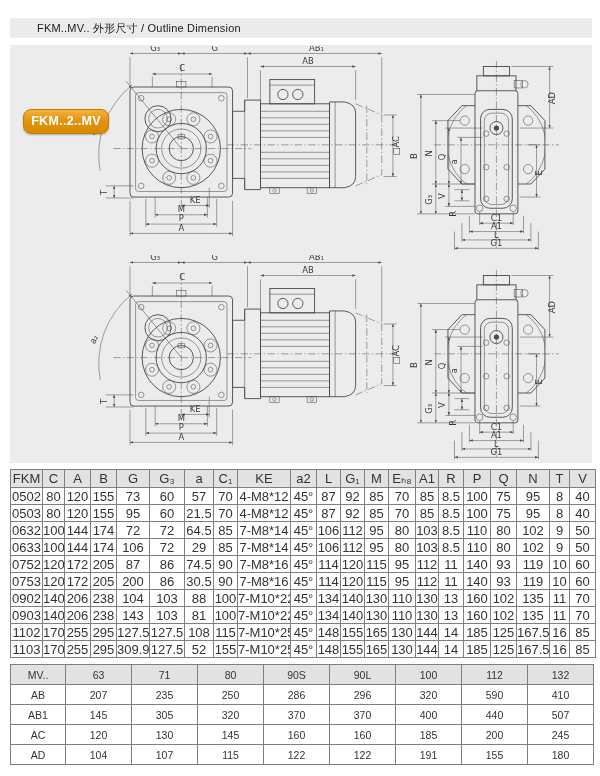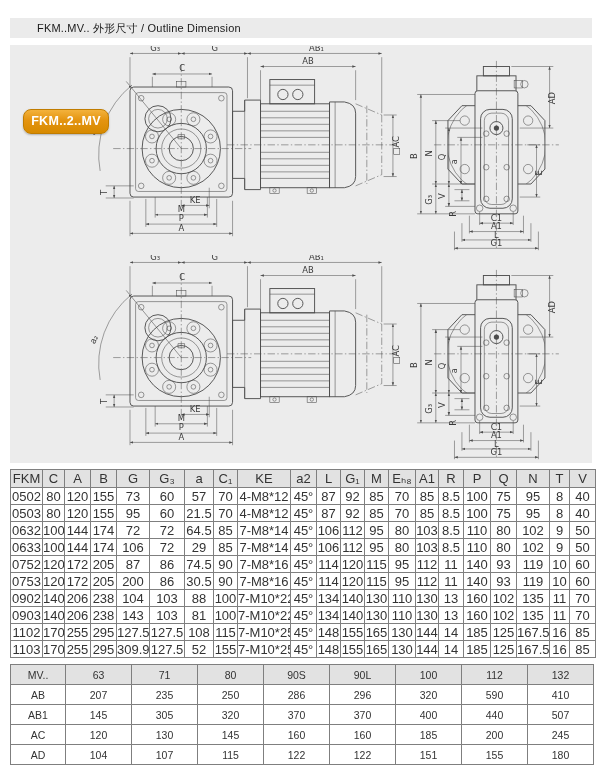--- a/index.html
+++ b/index.html
@@ -614,20 +614,20 @@
           <td>200</td>
           <td>245</td>
         </tr>
         <tr>
           <td>AD</td>
           <td>104</td>
           <td>107</td>
           <td>115</td>
           <td>122</td>
           <td>122</td>
-          <td>151</td>
+          <td>191</td>
           <td>155</td>
           <td>180</td>
         </tr>
       </tbody>
   </table>
 
 </div>
 
 </body></html>

